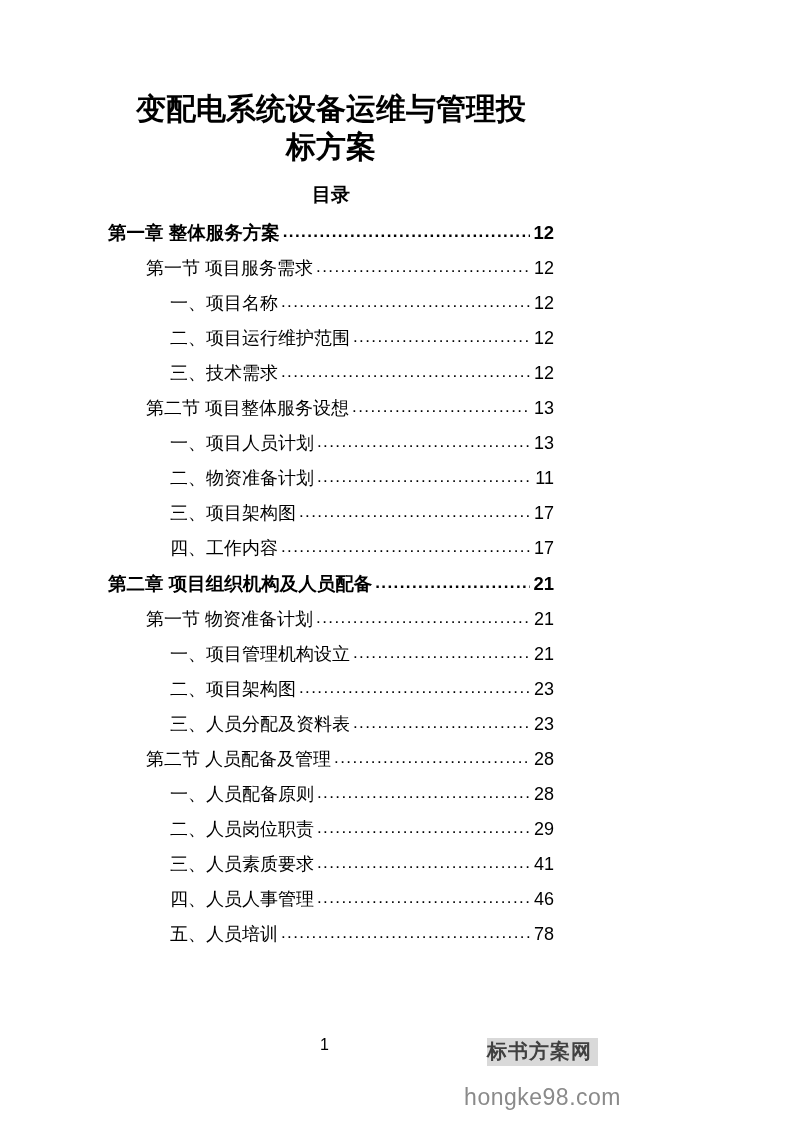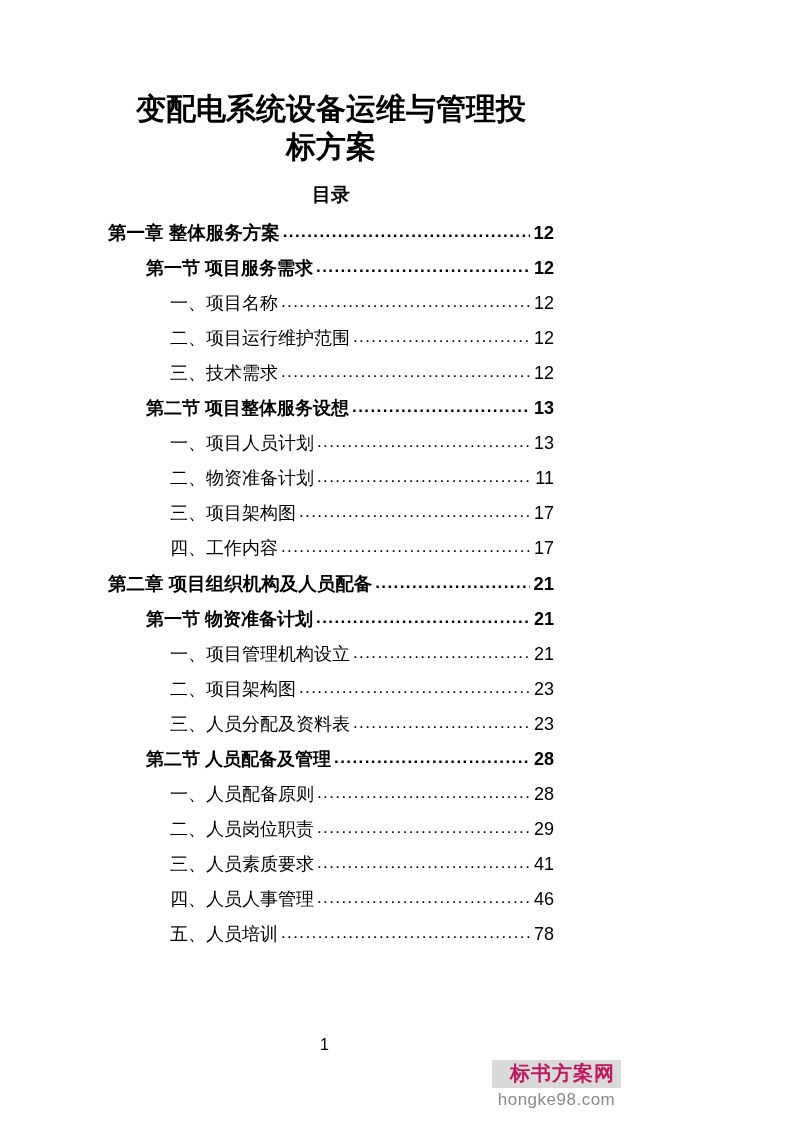--- a/index.html
+++ b/index.html
@@ -76,21 +76,20 @@
   }
   .lvl1 {
     font-weight: bold;
     padding-left: 0px;
     font-size: 18.5px;
     margin-top: 14px;
   }
   .lvl1 .page-no { font-weight: bold; }
   .lvl2 {
     padding-left: 38px;
-    font-weight: bold;
   }
   .lvl3 {
     padding-left: 62px;
   }
   .footer-page {
     position: absolute;
     left: 0;
     right: 0;
     bottom: 68px;
     text-align: center;
@@ -100,33 +99,33 @@
   .watermark {
     position: absolute;
     right: 28px;
     bottom: 12px;
     text-align: center;
     line-height: 1.15;
   }
   .watermark .wm-cn {
     display: inline-block;
     background: #d9d9d9;
-    color: #be185d;
+    color: #404040;
     font-family: "Liberation Sans", sans-serif;
     font-weight: bold;
     font-size: 20px;
-    padding: 2px 6px 3px 18px;
+    padding: 2px 6px 3px 0;
     letter-spacing: 1px;
   }
   .watermark .wm-url {
     display: block;
     color: #8a8a8a;
     font-family: "Liberation Sans", sans-serif;
-    font-size: 17px;
-    margin-top: 2px;
+    font-size: 23px;
+    margin-top: 18px;
     letter-spacing: 0.5px;
   }
 </style>
 </head>
 <body>
 
 <div class="page">
 
   <div class="doc-title">变配电系统设备运维与管理投标方案</div>
 

